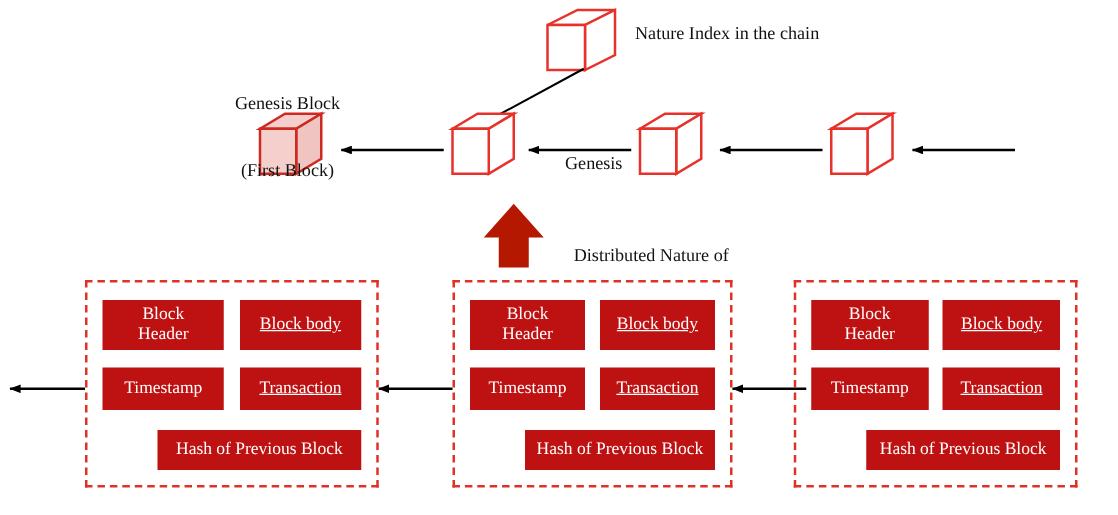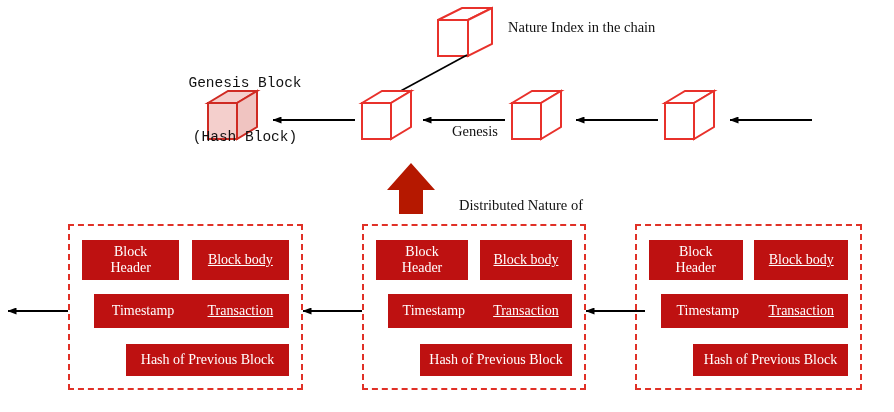--- a/index.html
+++ b/index.html
@@ -52,21 +52,21 @@
     justify-content: flex-start;
   }
   .row {
     display: flex;
     flex-direction: row;
     justify-content: space-between;
     align-items: stretch;
     border-radius: 11px;
   }
   .row-1 { height: 40px; }
-  .row-2 { height: 34px; margin-top: 14px; justify-content: flex-end; }
+  .row-2 { height: 34px; margin-top: 14px; }
   .row-3 { height: 32px; margin-top: 16px; }
 
   .cell {
     background: #be1111;
     color: #ffffff;
     font-family: "Liberation Serif", "DejaVu Serif", serif;
     font-size: 14px;
     line-height: 16px;
     display: flex;
     align-items: center;
@@ -128,23 +128,23 @@
   <line x1="658" y1="120" x2="576" y2="120" stroke="#000000" stroke-width="2" marker-end="url(#arrowhead)"></line>
   <line x1="812" y1="120" x2="730" y2="120" stroke="#000000" stroke-width="2" marker-end="url(#arrowhead)"></line>
 
   <polygon points="411,163 435,190 423,190 423,214 399,214 399,190 387,190" fill="#b51800"></polygon>
 
   <line x1="68" y1="311" x2="8" y2="311" stroke="#000000" stroke-width="2" marker-end="url(#arrowhead)"></line>
   <line x1="362" y1="311" x2="303" y2="311" stroke="#000000" stroke-width="2" marker-end="url(#arrowhead)"></line>
   <line x1="645" y1="311" x2="586" y2="311" stroke="#000000" stroke-width="2" marker-end="url(#arrowhead)"></line>
 </svg>
 
-<div class="label" style="left:180px; top:38px; width:130px;font-family:Liberation Mono, monospace;">
+<div class="label" style="left:165px; top:38px; width:130px;">
   <div>Genesis Block</div>
-  <div>(Hash Block)</div>
+  <div>(First Block)</div>
 </div>
 
 <div class="label left" style="left:508px; top:18px;">Nature Index in the chain</div>
 
 <div class="label left" style="left:452px; top:122px;">Genesis</div>
 
 <div class="label" style="left:446px; top:160px; width:150px;">
   <div>Distributed Nature of</div>
   <div>the chain</div>
 </div>

